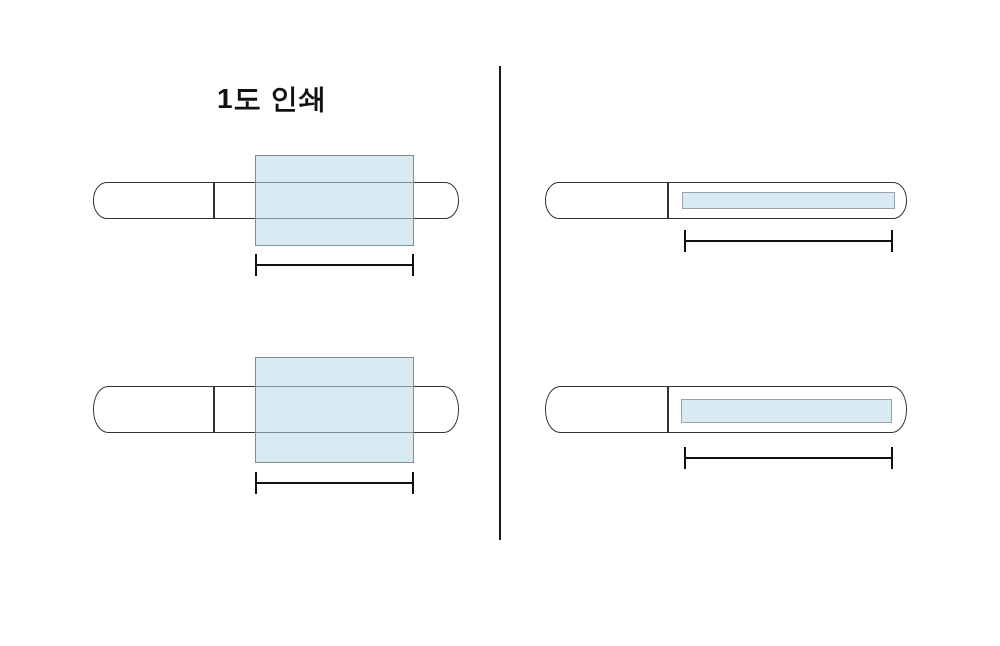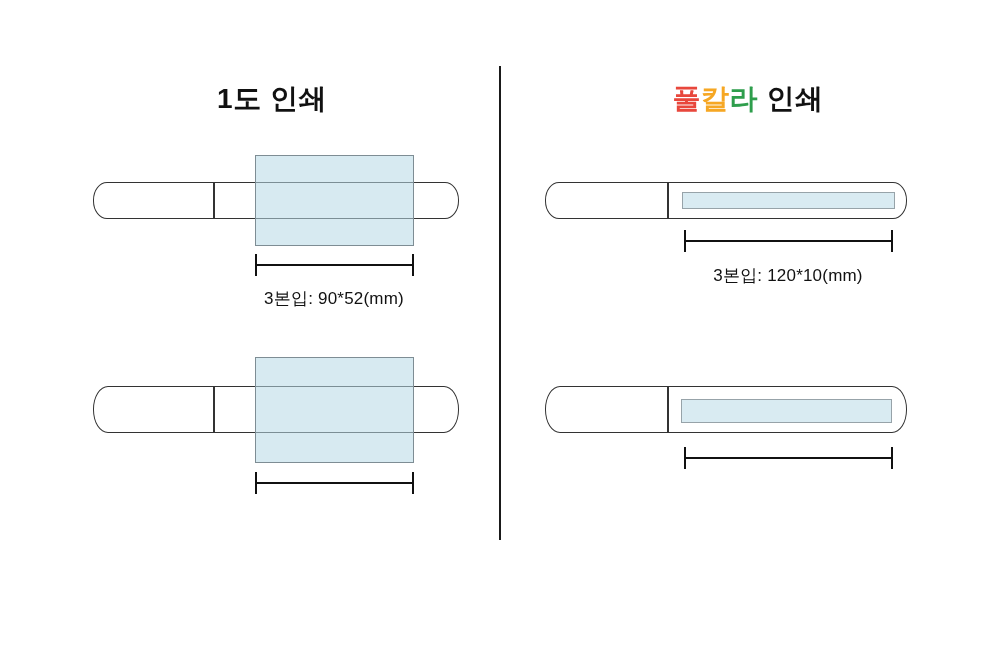--- a/index.html
+++ b/index.html
@@ -128,44 +128,39 @@
   <h2 class="title title-left" style="color: rgb(17, 17, 17);">1도 인쇄</h2>
 
   <div class="pen pen-l1">
     <div class="pen-seam"></div>
   </div>
   <div class="print-overlay overlay-l1" style="background-color: rgba(183, 216, 230, 0.55);"></div>
   <div class="dim dim-l1">
     <span class="tick tick-left"></span>
     <span class="tick tick-right"></span>
   </div>
-  <div class="dim-label label-l1">3본입: 90*52(mm)</div>
 
   <div class="pen pen-l2">
     <div class="pen-seam"></div>
   </div>
   <div class="print-overlay overlay-l2" style="background-color: rgba(183, 216, 230, 0.55);"></div>
   <div class="dim dim-l2">
     <span class="tick tick-left"></span>
     <span class="tick tick-right"></span>
   </div>
 
-  <h2 class="title title-right">
-    <span style="color: rgb(232, 71, 60);">풀</span><span style="color: rgb(246, 167, 35);">칼</span><span style="color: rgb(46, 158, 76);">라</span><span style="color: rgb(17, 17, 17);"> 인쇄</span>
-  </h2>
 
   <div class="pen pen-r1">
     <div class="pen-seam"></div>
   </div>
   <div class="print-band band-r1" style="background-color: rgb(217, 235, 242);"></div>
   <div class="dim dim-r1">
     <span class="tick tick-left"></span>
     <span class="tick tick-right"></span>
   </div>
-  <div class="dim-label label-r1">3본입: 120*10(mm)</div>
 
   <div class="pen pen-r2">
     <div class="pen-seam"></div>
   </div>
   <div class="print-band band-r2" style="background-color: rgb(217, 235, 242);"></div>
   <div class="dim dim-r2">
     <span class="tick tick-left"></span>
     <span class="tick tick-right"></span>
   </div>
 

